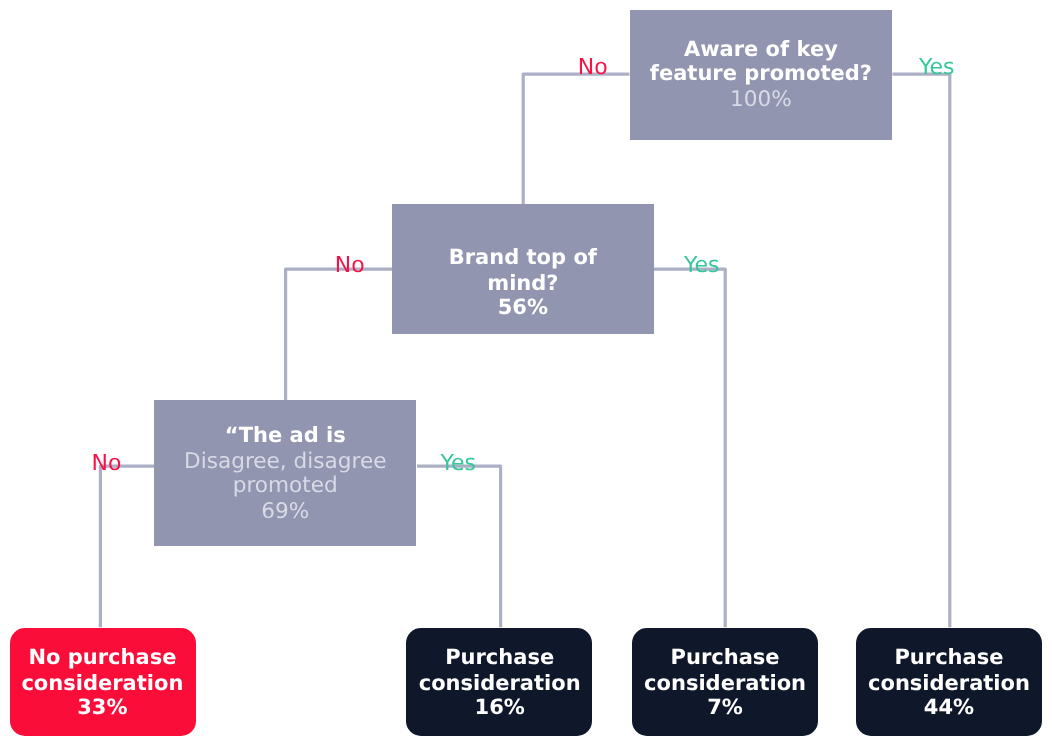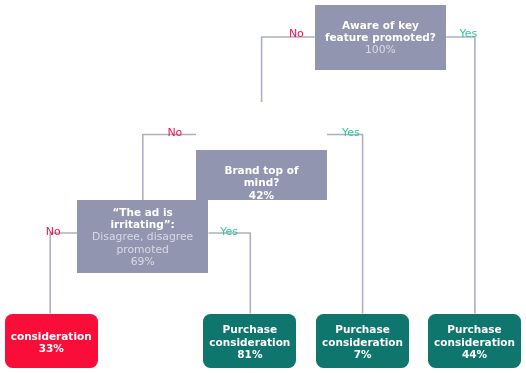--- a/index.html
+++ b/index.html
@@ -12,21 +12,21 @@
     position:relative;
   }
   #stage { position:absolute; left:0; top:0; width:526px; height:373px; }
   .node { position:absolute; box-sizing:border-box; display:flex; flex-direction:column;
           align-items:center; justify-content:center; text-align:center; }
   .q-node { background:#9195b0; }
   .q-title { font-weight:bold; color:#ffffff; font-size:10.5px; line-height:12.6px; }
   .q-sub   { color:#d8dae5; font-size:10.8px; line-height:12.6px;text-align:center; }
   .leaf { border-radius:7.5px; padding-top:3px; }
   .leaf-red { background:#fa0e39; }
-  .leaf-green { background:#0f766e; }
+  .leaf-green { background:#0f172a; }
   .leaf-txt { font-weight:bold; color:#ffffff; font-size:10.5px; line-height:12.5px; }
   .edge-label { position:absolute; font-size:11px; line-height:11px;margin-top:10px; }
   .lbl-no { color:#fa1146; }
   .lbl-yes { color:#33c79b; }
 </style>
 </head>
 <body>
 
 <div id="stage">
 
@@ -40,43 +40,43 @@
       <path d="M208.5,233.05 H250.3 V313.6"></path>
     </g>
   </svg>
 
   <div class="node q-node" style="left:314.7px;top:4.9px;width:131.5px;height:64.9px;padding-top:0.4px;">
     <div class="q-title">Aware of key</div>
     <div class="q-title">feature promoted?</div>
     <div class="q-sub">100%</div>
   </div>
 
-  <div class="node q-node" style="left:196.1px;top:102.1px;width:130.7px;height:50px;padding-top:15px;margin-top:48px;">
+  <div class="node q-node" style="left:196.1px;top:102.1px;width:130.7px;height:65px;padding-top:15px;">
     <div class="q-title">Brand top of</div>
     <div class="q-title">mind?</div>
-    <div class="q-title">42%</div>
+    <div class="q-title">56%</div>
   </div>
 
   <div class="node q-node" style="left:77.1px;top:200.1px;width:131.1px;height:73px;padding-top:1.5px;">
     <div class="q-title">“The ad is</div>
-    <div class="q-title">irritating”:</div>
     <div class="q-sub">Disagree, disagree</div>
     <div class="q-sub">promoted</div>
     <div class="q-sub">69%</div>
   </div>
 
   <div class="node leaf leaf-red" style="left:4.8px;top:313.6px;width:92.8px;height:54px;">
+    <div class="leaf-txt">No purchase</div>
     <div class="leaf-txt">consideration</div>
     <div class="leaf-txt">33%</div>
   </div>
 
   <div class="node leaf leaf-green" style="left:203.4px;top:313.6px;width:92.9px;height:54px;">
     <div class="leaf-txt">Purchase</div>
     <div class="leaf-txt">consideration</div>
-    <div class="leaf-txt">81%</div>
+    <div class="leaf-txt">16%</div>
   </div>
 
   <div class="node leaf leaf-green" style="left:316.3px;top:313.6px;width:92.5px;height:54px;">
     <div class="leaf-txt">Purchase</div>
     <div class="leaf-txt">consideration</div>
     <div class="leaf-txt">7%</div>
   </div>
 
   <div class="node leaf leaf-green" style="left:428.1px;top:313.6px;width:92.8px;height:54px;">
     <div class="leaf-txt">Purchase</div>

